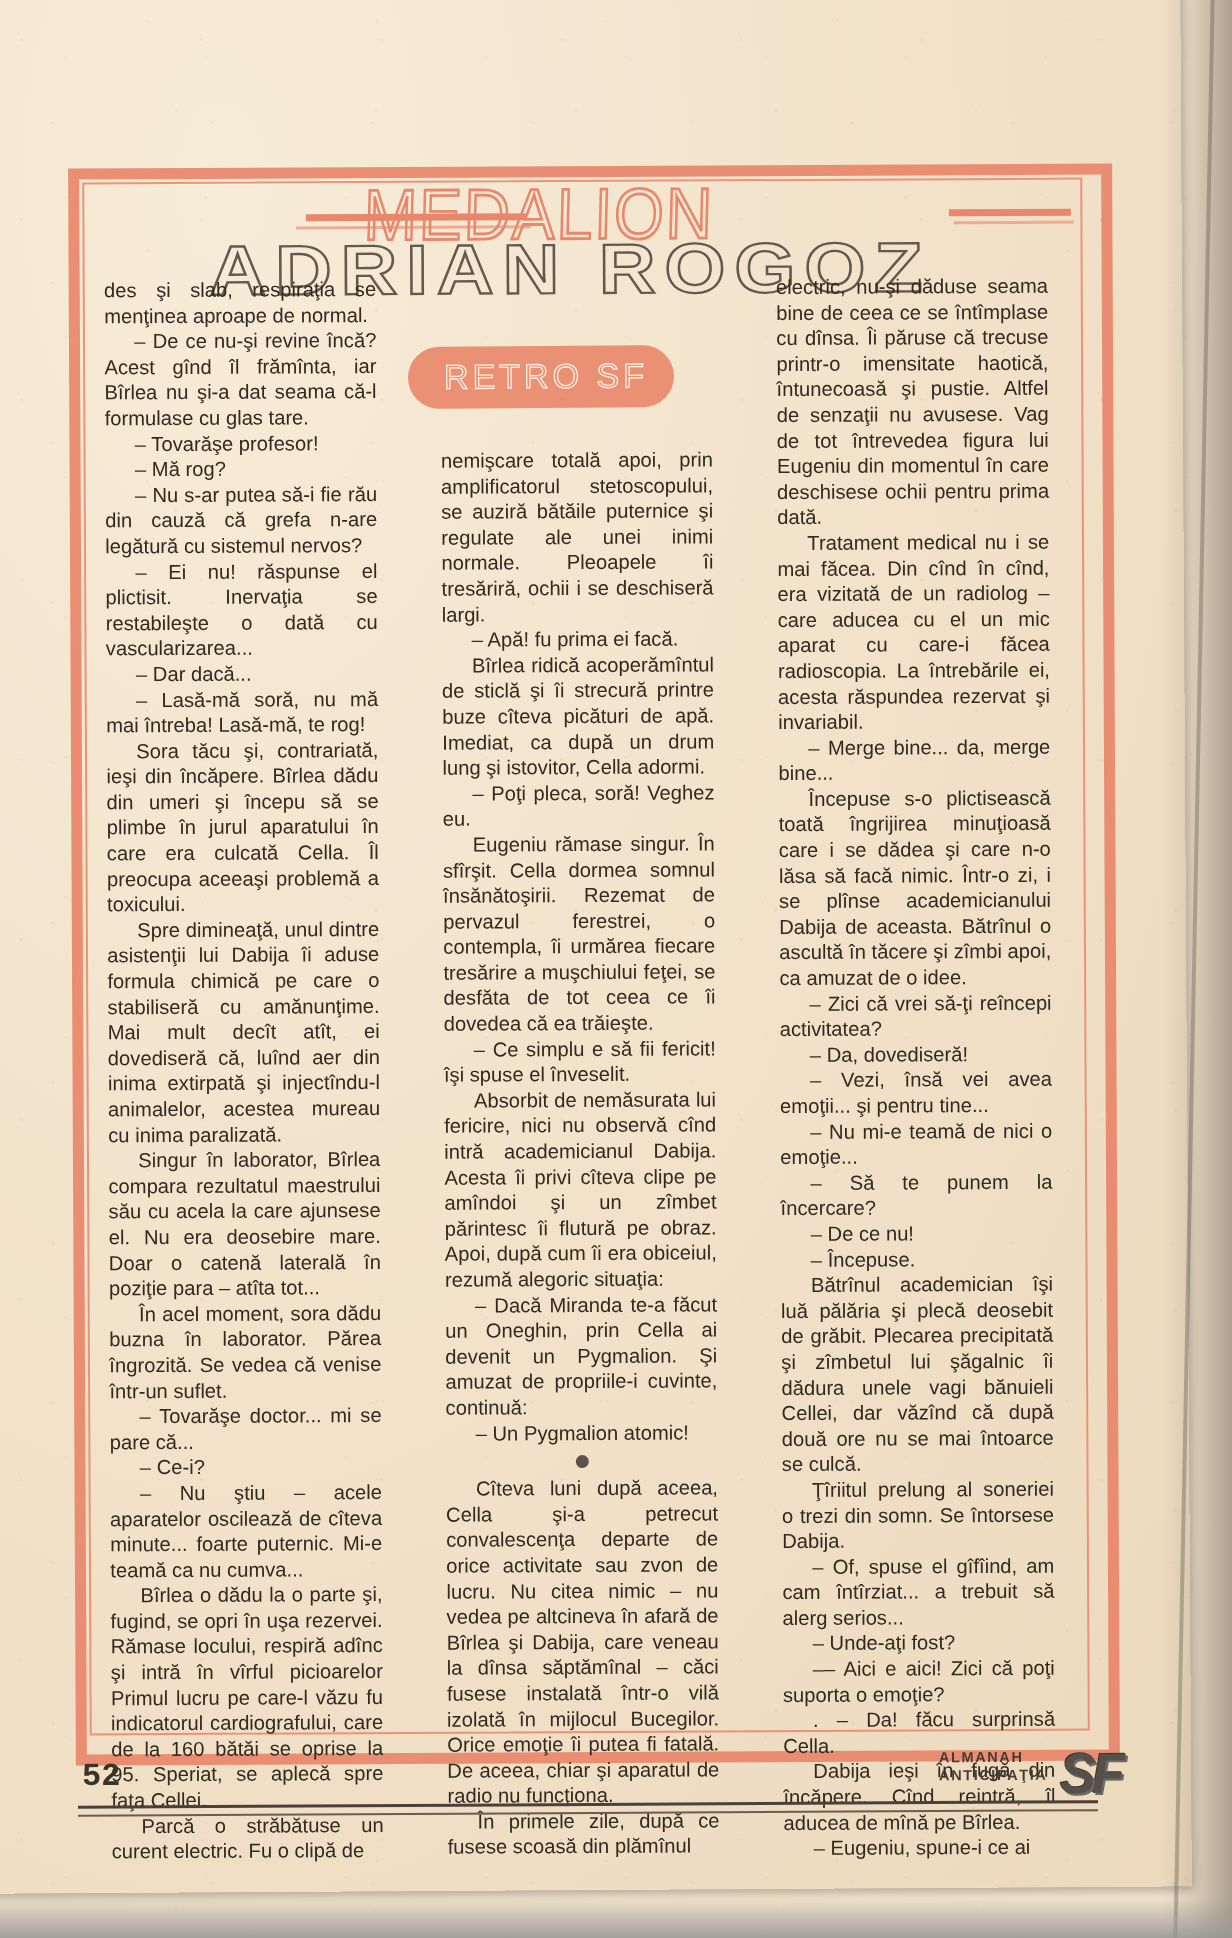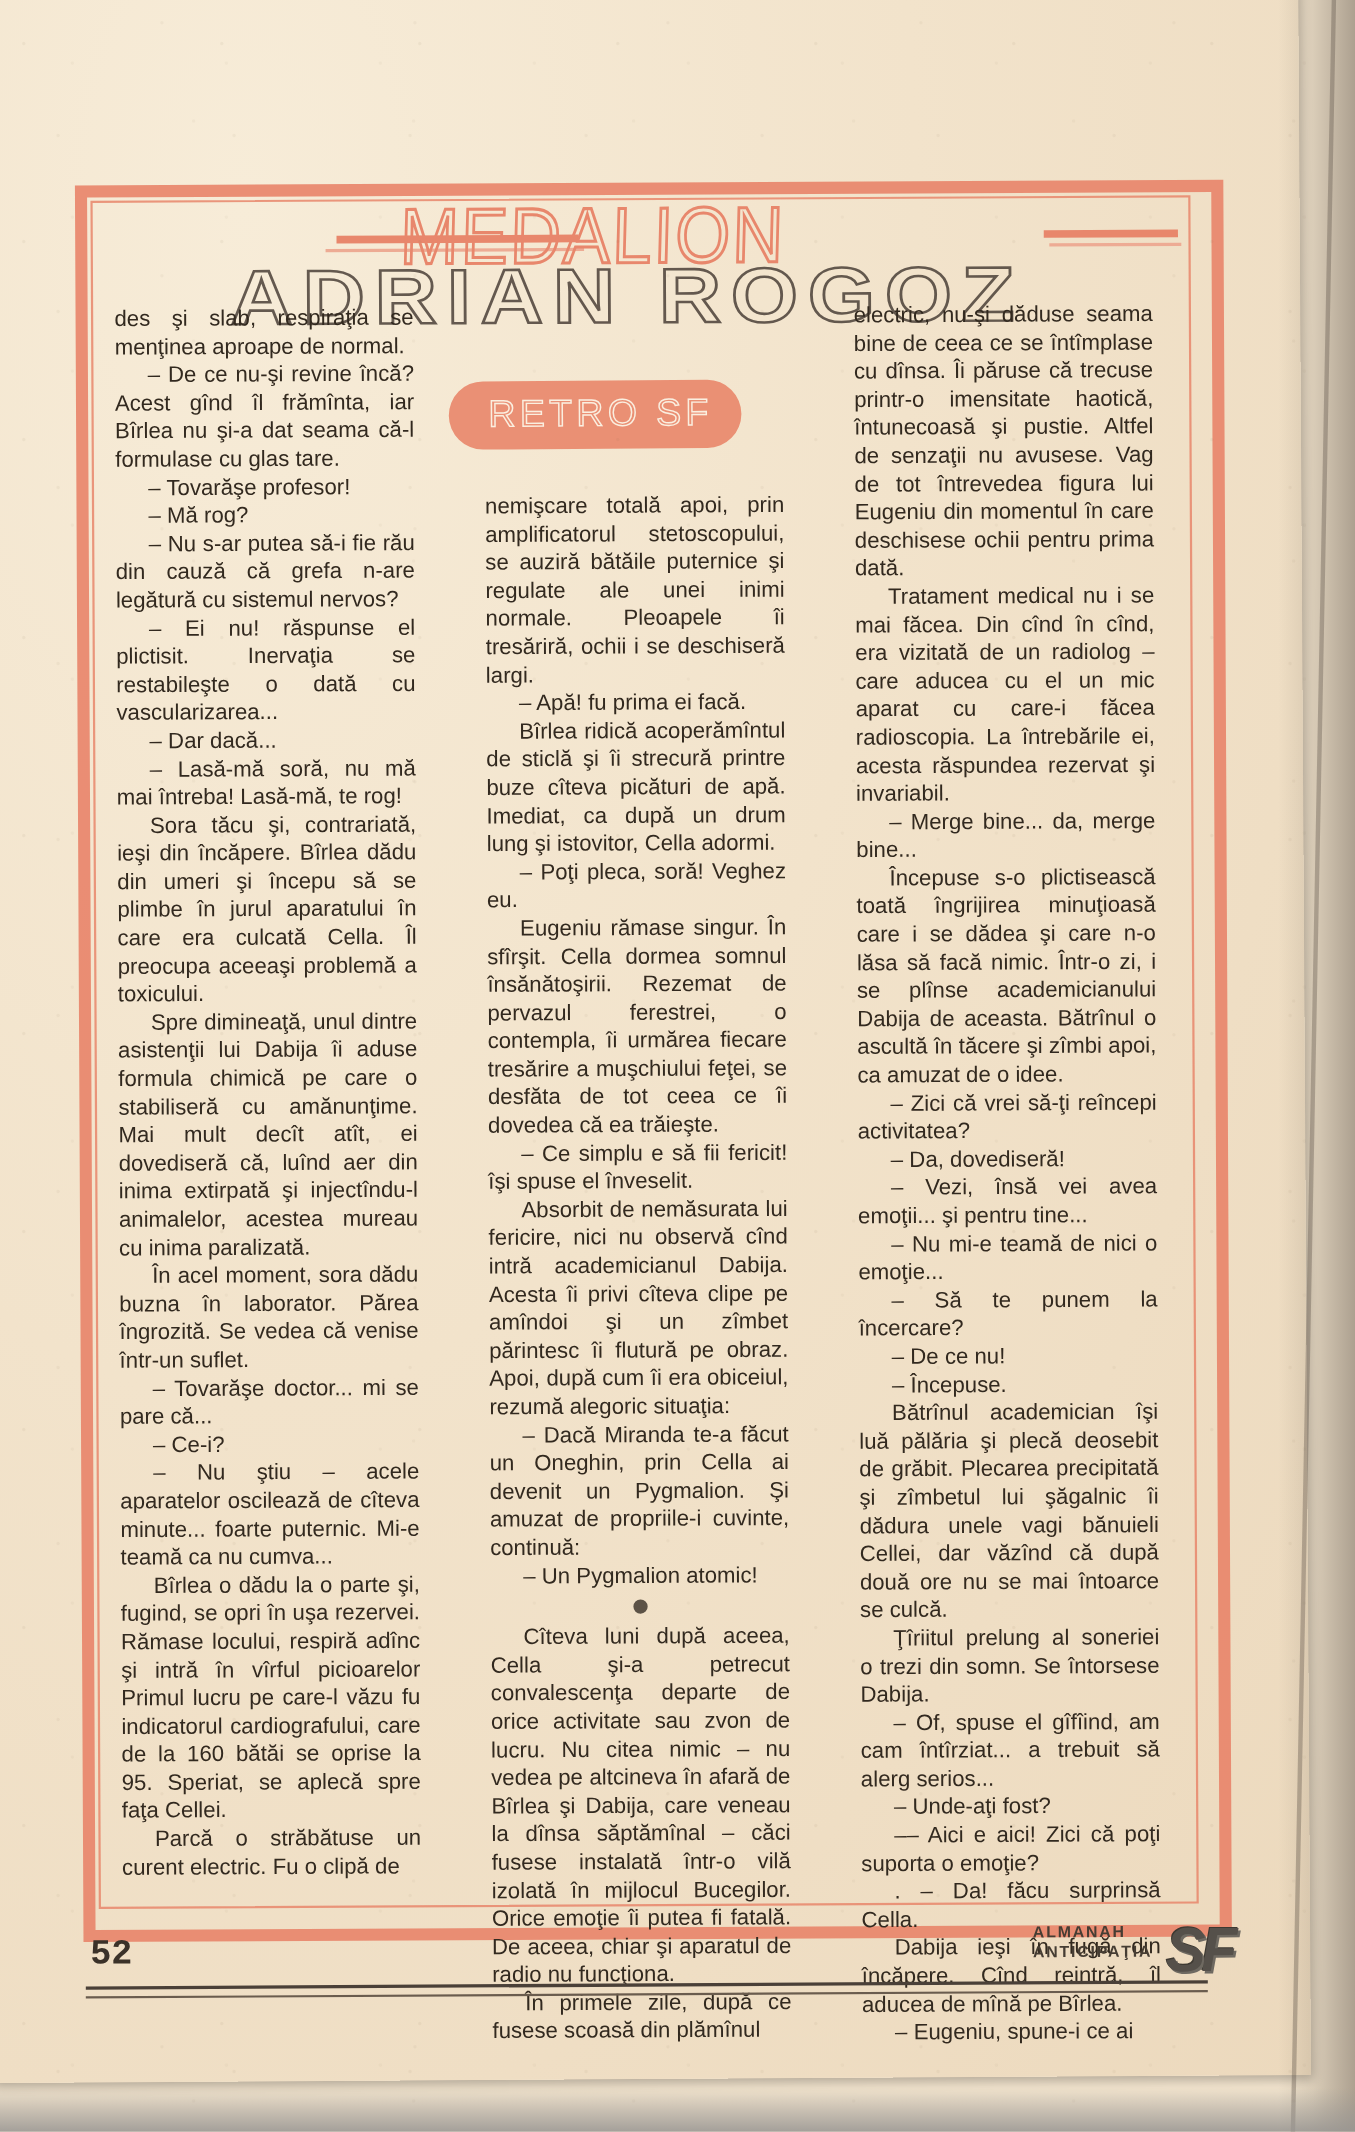--- a/index.html
+++ b/index.html
@@ -283,20 +283,21 @@
         <p class="">des şi slab, respiraţia se menţinea aproape de normal.</p>
         <p class="ind">– De ce nu-şi revine încă? Acest gînd îl frămînta, iar Bîrlea nu şi-a dat seama că-l formulase cu glas tare.</p>
         <p class="ind">– Tovarăşe profesor!</p>
         <p class="ind">– Mă rog?</p>
         <p class="ind">– Nu s-ar putea să-i fie rău din cauză că grefa n-are legătură cu sistemul nervos?</p>
         <p class="ind">– Ei nu! răspunse el plictisit. Inervaţia se restabileşte o dată cu vascularizarea...</p>
         <p class="ind">– Dar dacă...</p>
         <p class="ind">– Lasă-mă soră, nu mă mai întreba! Lasă-mă, te rog!</p>
         <p class="ind">Sora tăcu şi, contrariată, ieşi din încăpere. Bîrlea dădu din umeri şi începu să se plimbe în jurul aparatului în care era culcată Cella. Îl preocupa aceeaşi problemă a toxicului.</p>
         <p class="ind">Spre dimineaţă, unul dintre asistenţii lui Dabija îi aduse formula chimică pe care o stabiliseră cu amănunţime. Mai mult decît atît, ei dovediseră că, luînd aer din inima extirpată şi injectîndu-l animalelor, acestea mureau cu inima paralizată.</p>
+        <p class="ind">Singur în laborator, Bîrlea compara rezultatul maestrului său cu acela la care ajunsese el. Nu era deosebire mare. Doar o catenă laterală în poziţie para – atîta tot...</p>
         <p class="ind">În acel moment, sora dădu buzna în laborator. Părea îngrozită. Se vedea că venise într-un suflet.</p>
         <p class="ind">– Tovarăşe doctor... mi se pare că...</p>
         <p class="ind">– Ce-i?</p>
         <p class="ind">– Nu ştiu – acele aparatelor oscilează de cîteva minute... foarte puternic. Mi-e teamă ca nu cumva...</p>
         <p class="ind">Bîrlea o dădu la o parte şi, fugind, se opri în uşa rezervei. Rămase locului, respiră adînc şi intră în vîrful picioarelor Primul lucru pe care-l văzu fu indicatorul cardiografului, care de la 160 bătăi se oprise la 95. Speriat, se aplecă spre faţa Cellei.</p>
         <p class="ind">Parcă o străbătuse un curent electric. Fu o clipă de</p>
       </div>
     <div class="col col2">
         <p class="">nemişcare totală   apoi, prin amplificatorul stetoscopului, se auziră bătăile puternice şi regulate ale unei inimi normale. Pleoapele îi tresăriră, ochii i se deschiseră largi.</p>
         <p class="ind">– Apă! fu prima ei facă.</p>

